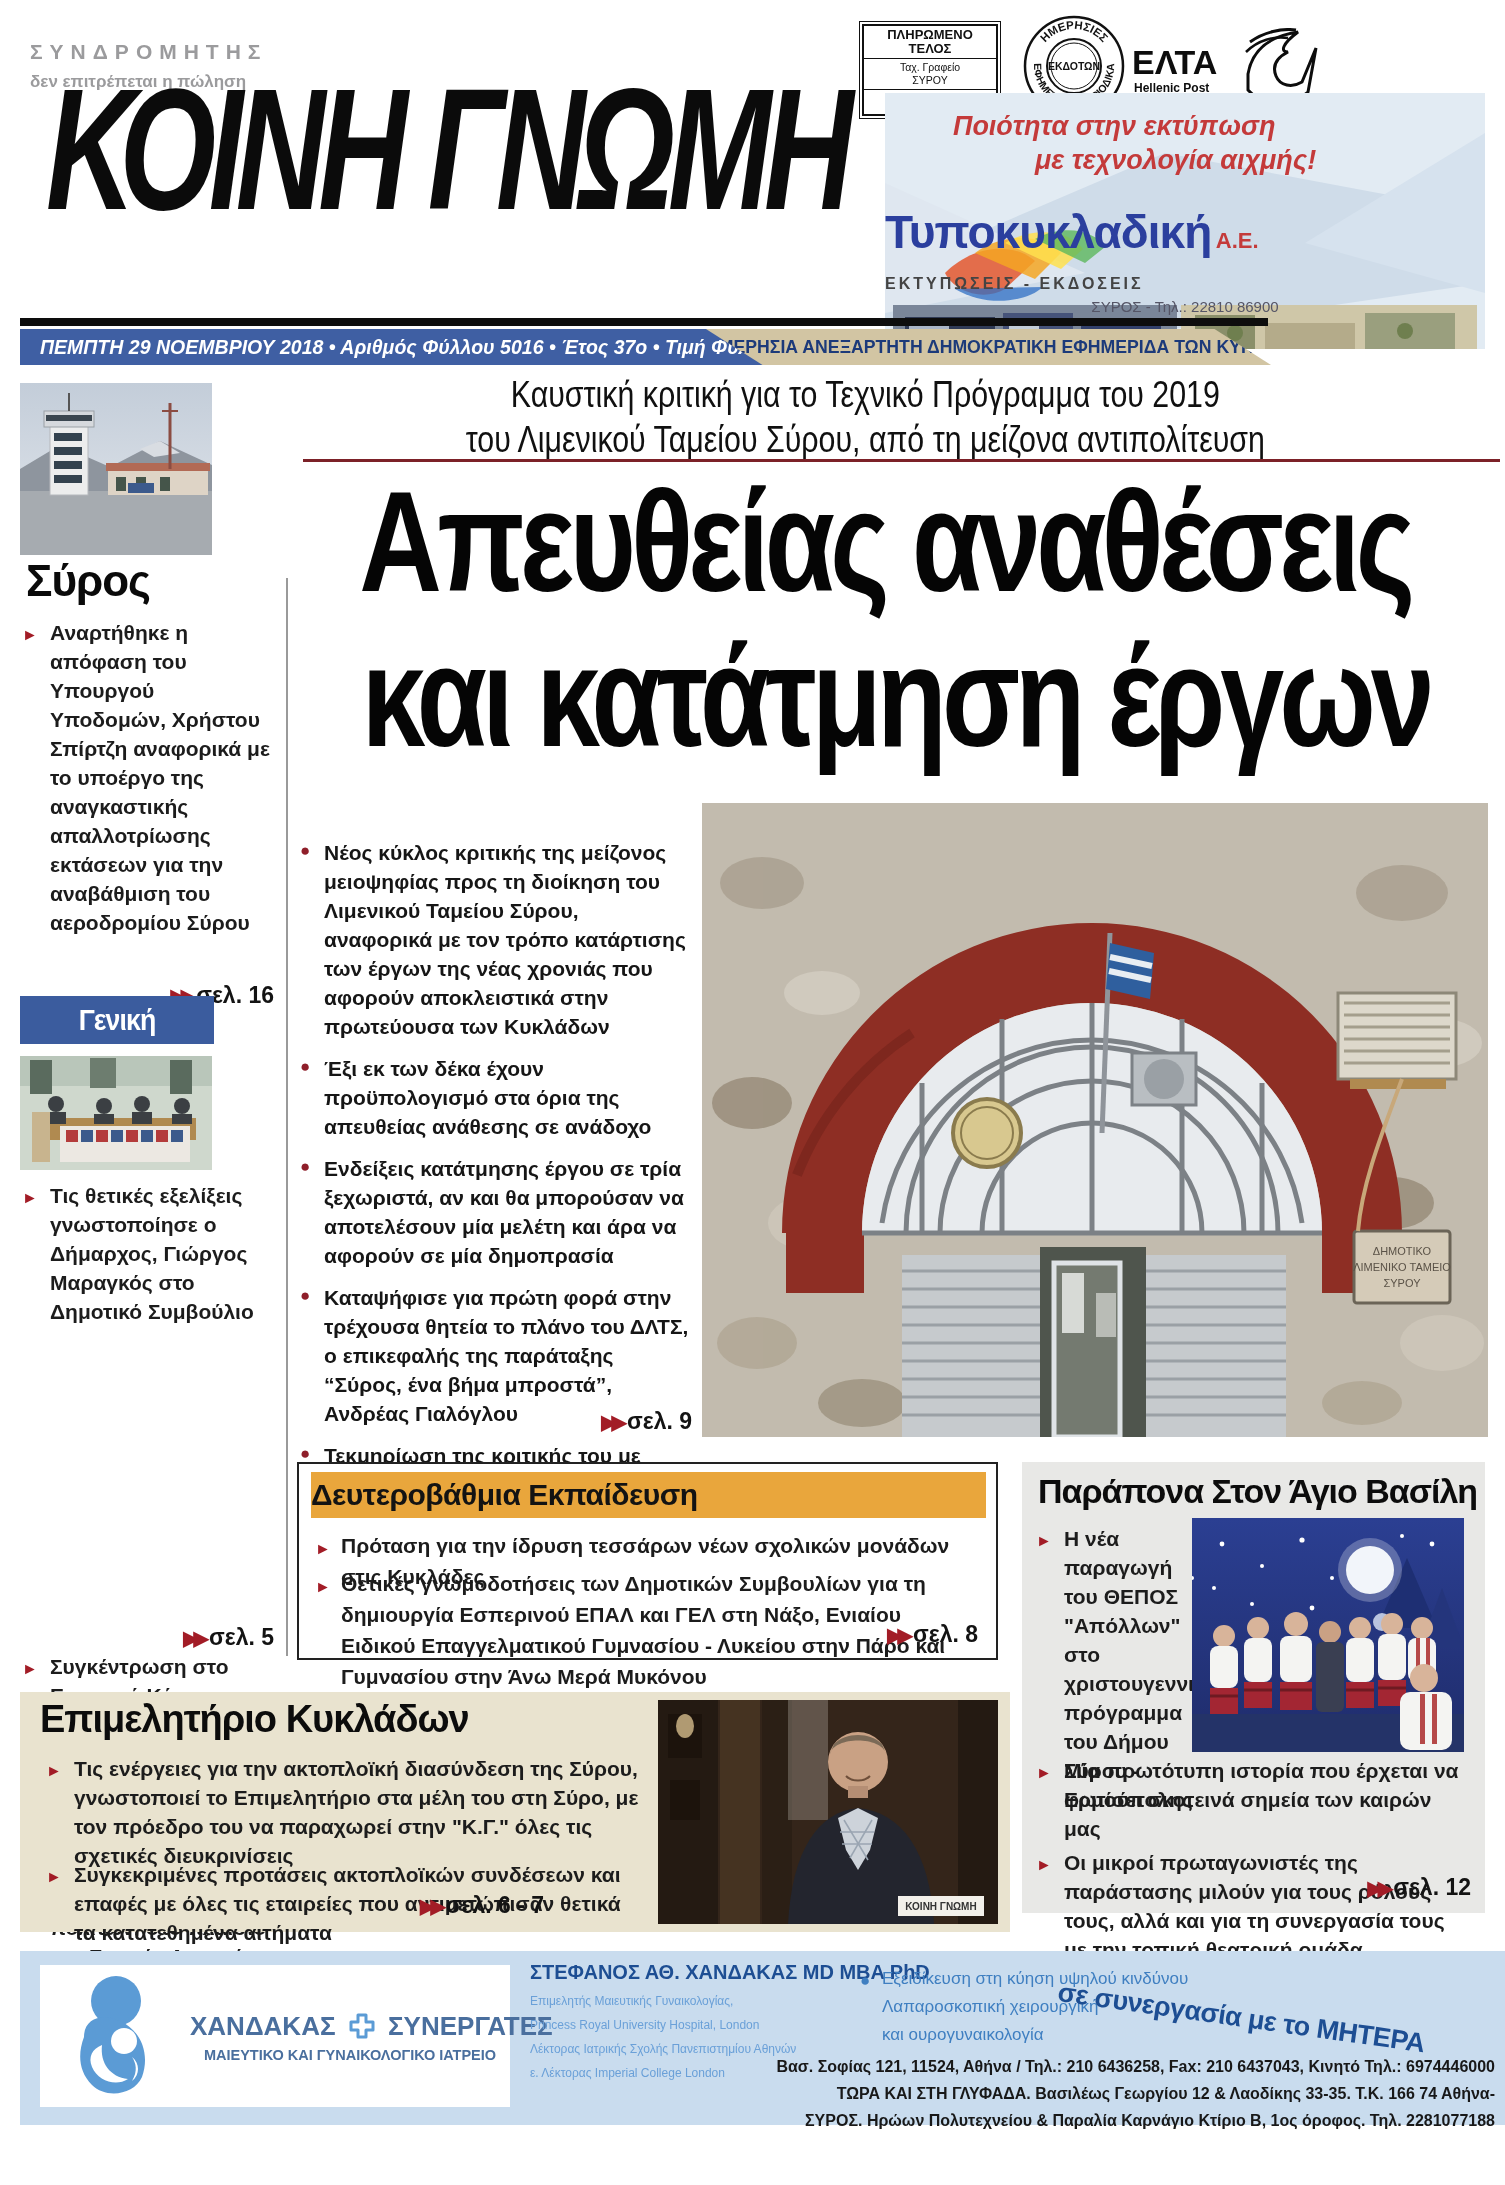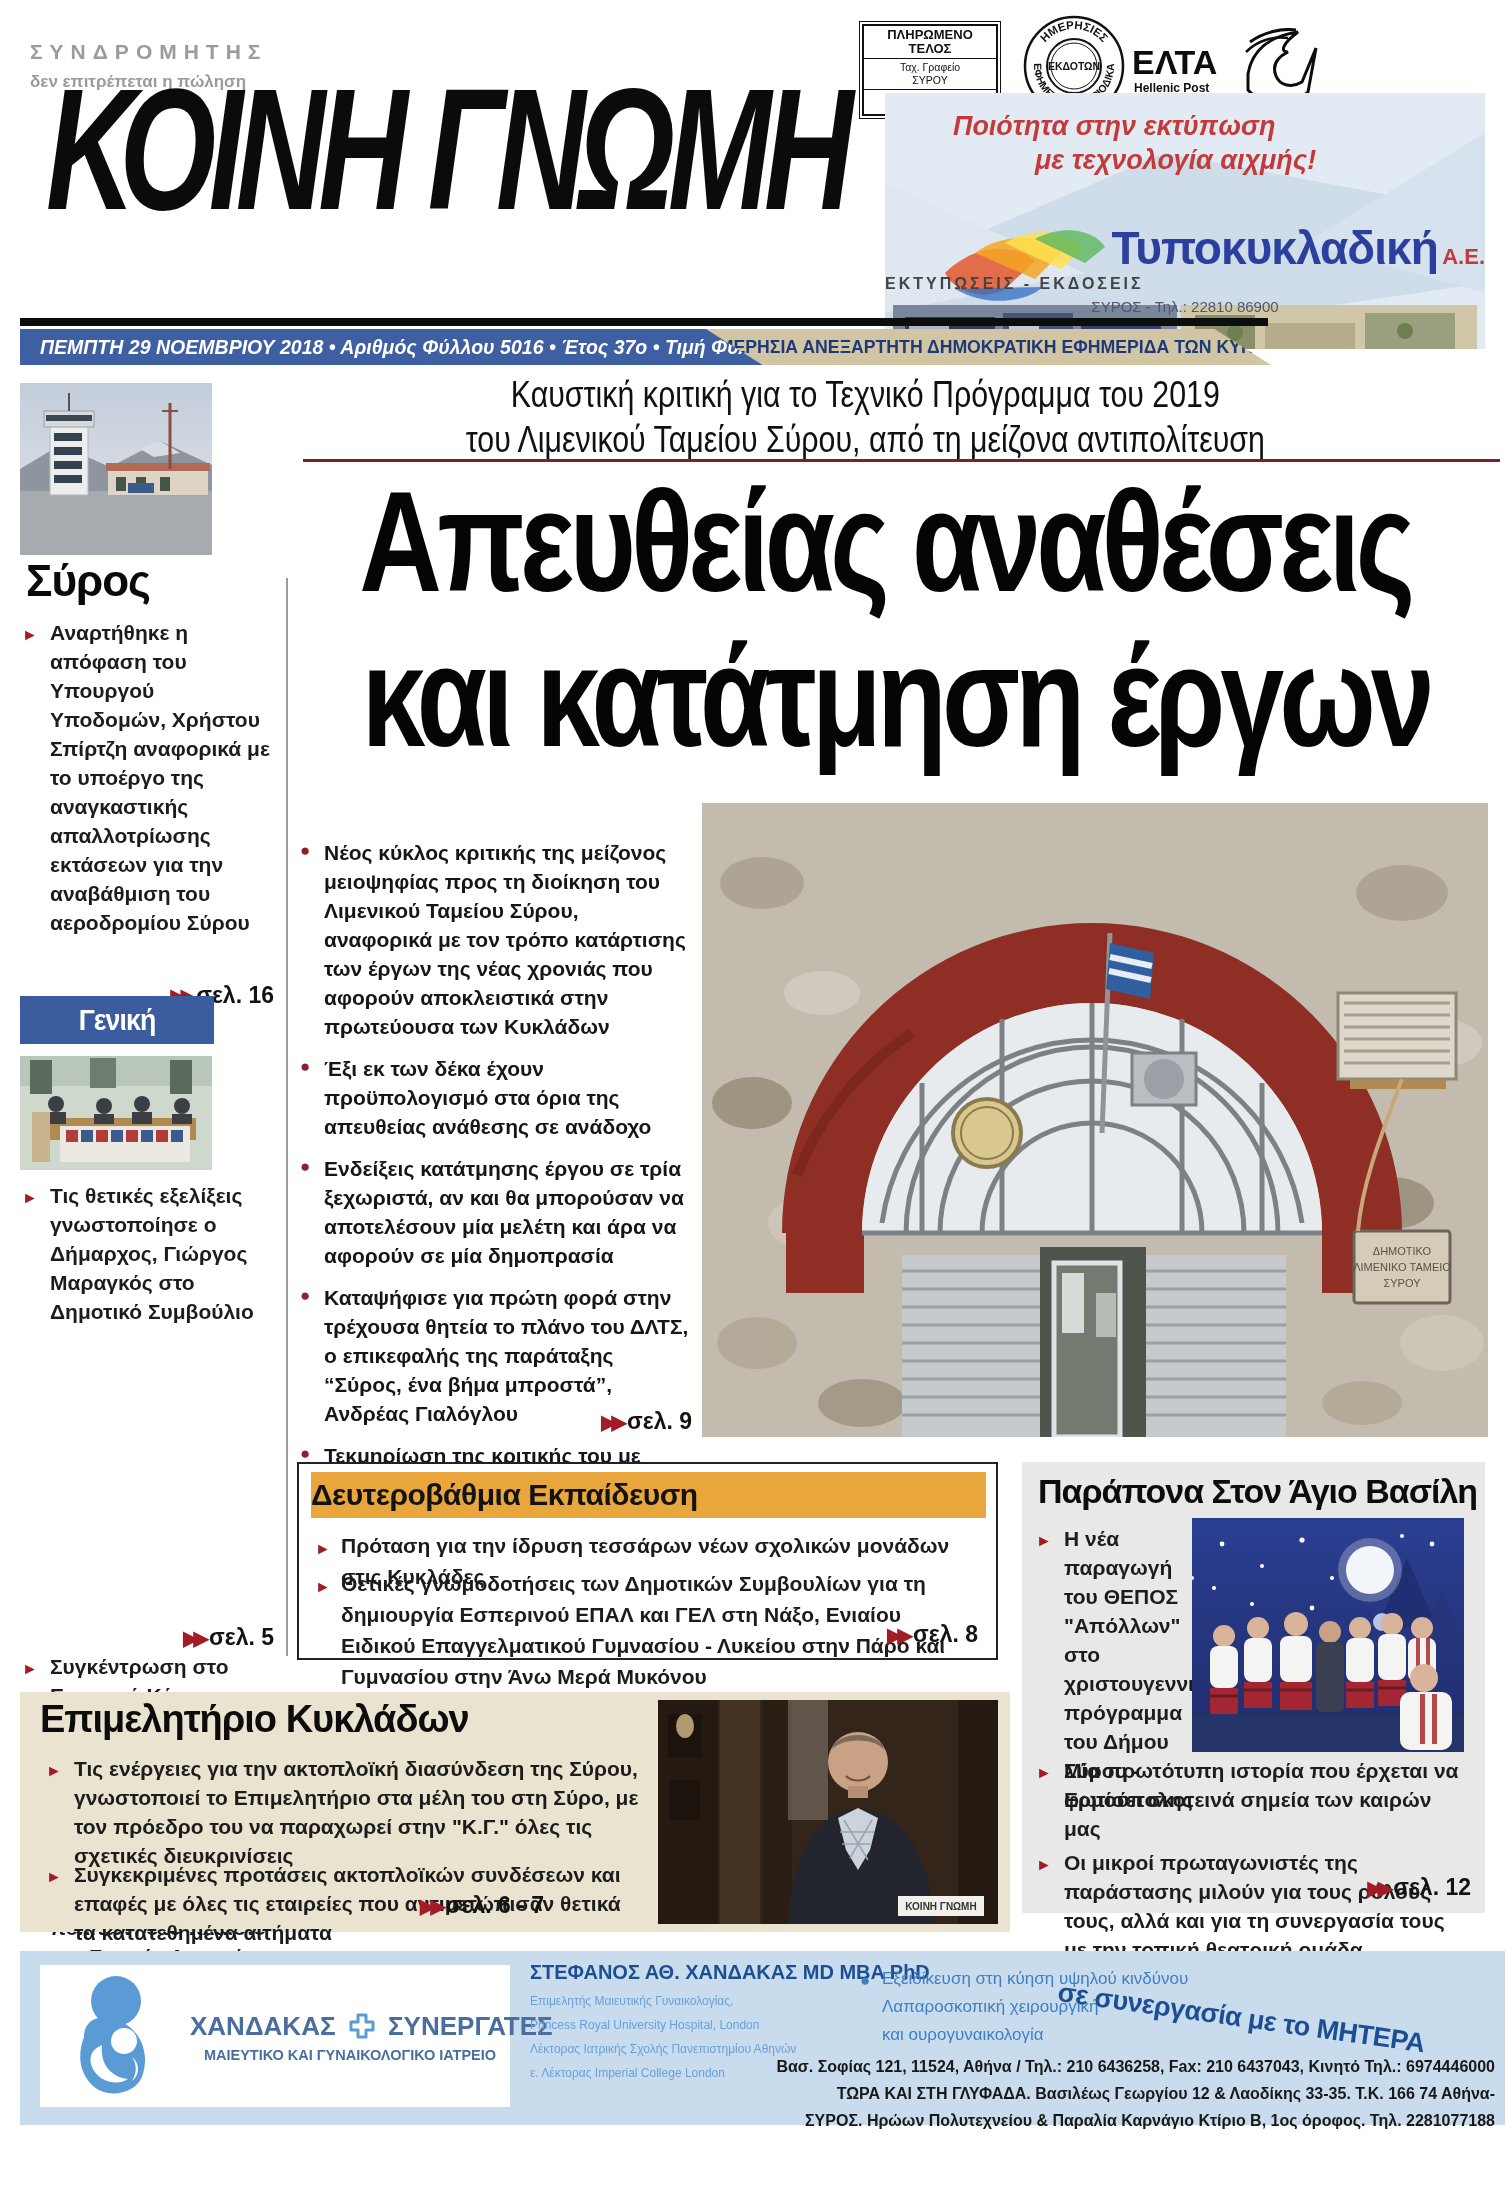--- a/index.html
+++ b/index.html
@@ -24,21 +24,21 @@
   .pbox .r2{font-size:10.5px;font-weight:normal;line-height:13px;padding-top:2px}
   .pbox .r3{font-size:10.5px;font-weight:normal;line-height:13px;border-bottom:1px solid #111;padding-bottom:2px}
   .pbox .r4{font-size:9.5px;font-weight:normal;line-height:12px;padding-top:1px}
   .pbox .r5{font-size:17px;line-height:18px}
 
   .stamp{left:1022px;top:14px}
   .elta{left:1130px;top:28px}
 
   .adbox{left:885px;top:93px;width:600px;height:256px;background:#e2ebf3;overflow:hidden}
   .adbox .slog{position:absolute;color:#c43a3a;font-style:italic;font-weight:bold;font-size:27px;white-space:nowrap}
-  .adbox .brandrow{position:absolute;left:0;top:128px;width:100%;text-align:right;white-space:nowrap}
+  .adbox .brandrow{position:absolute;left:0;top:112px;width:100%;text-align:left;white-space:nowrap}
   .adbox .brand{font-size:46px;font-weight:bold;color:#2b3f9e;letter-spacing:-1px}
   .adbox .brandsuf{font-size:22px;font-weight:bold;color:#c43a3a}
   .adbox .serv{position:absolute;left:0;top:182px;width:100%;text-align:left;font-size:16px;color:#444;letter-spacing:3px;font-weight:bold}
   .adbox .tel{position:absolute;left:0;top:205px;width:100%;text-align:center;font-size:15px;color:#556}
 
   .blackrule{left:20px;top:318px;width:1248px;height:8px;background:#0d0d0d}
   .band{top:329px;height:36px;overflow:hidden;color:#fff}
   .band-left{left:20px;width:746px;background:#3f5fa3;clip-path:polygon(0 0,93% 0,100% 100%,0 100%);
     line-height:36px;padding-left:20px;font-style:italic;font-weight:bold;font-size:21px;white-space:nowrap}
   .band-right{left:706px;width:565px;background:var(--bandtan);clip-path:polygon(0 0,90% 0,100% 100%,10% 100%);

